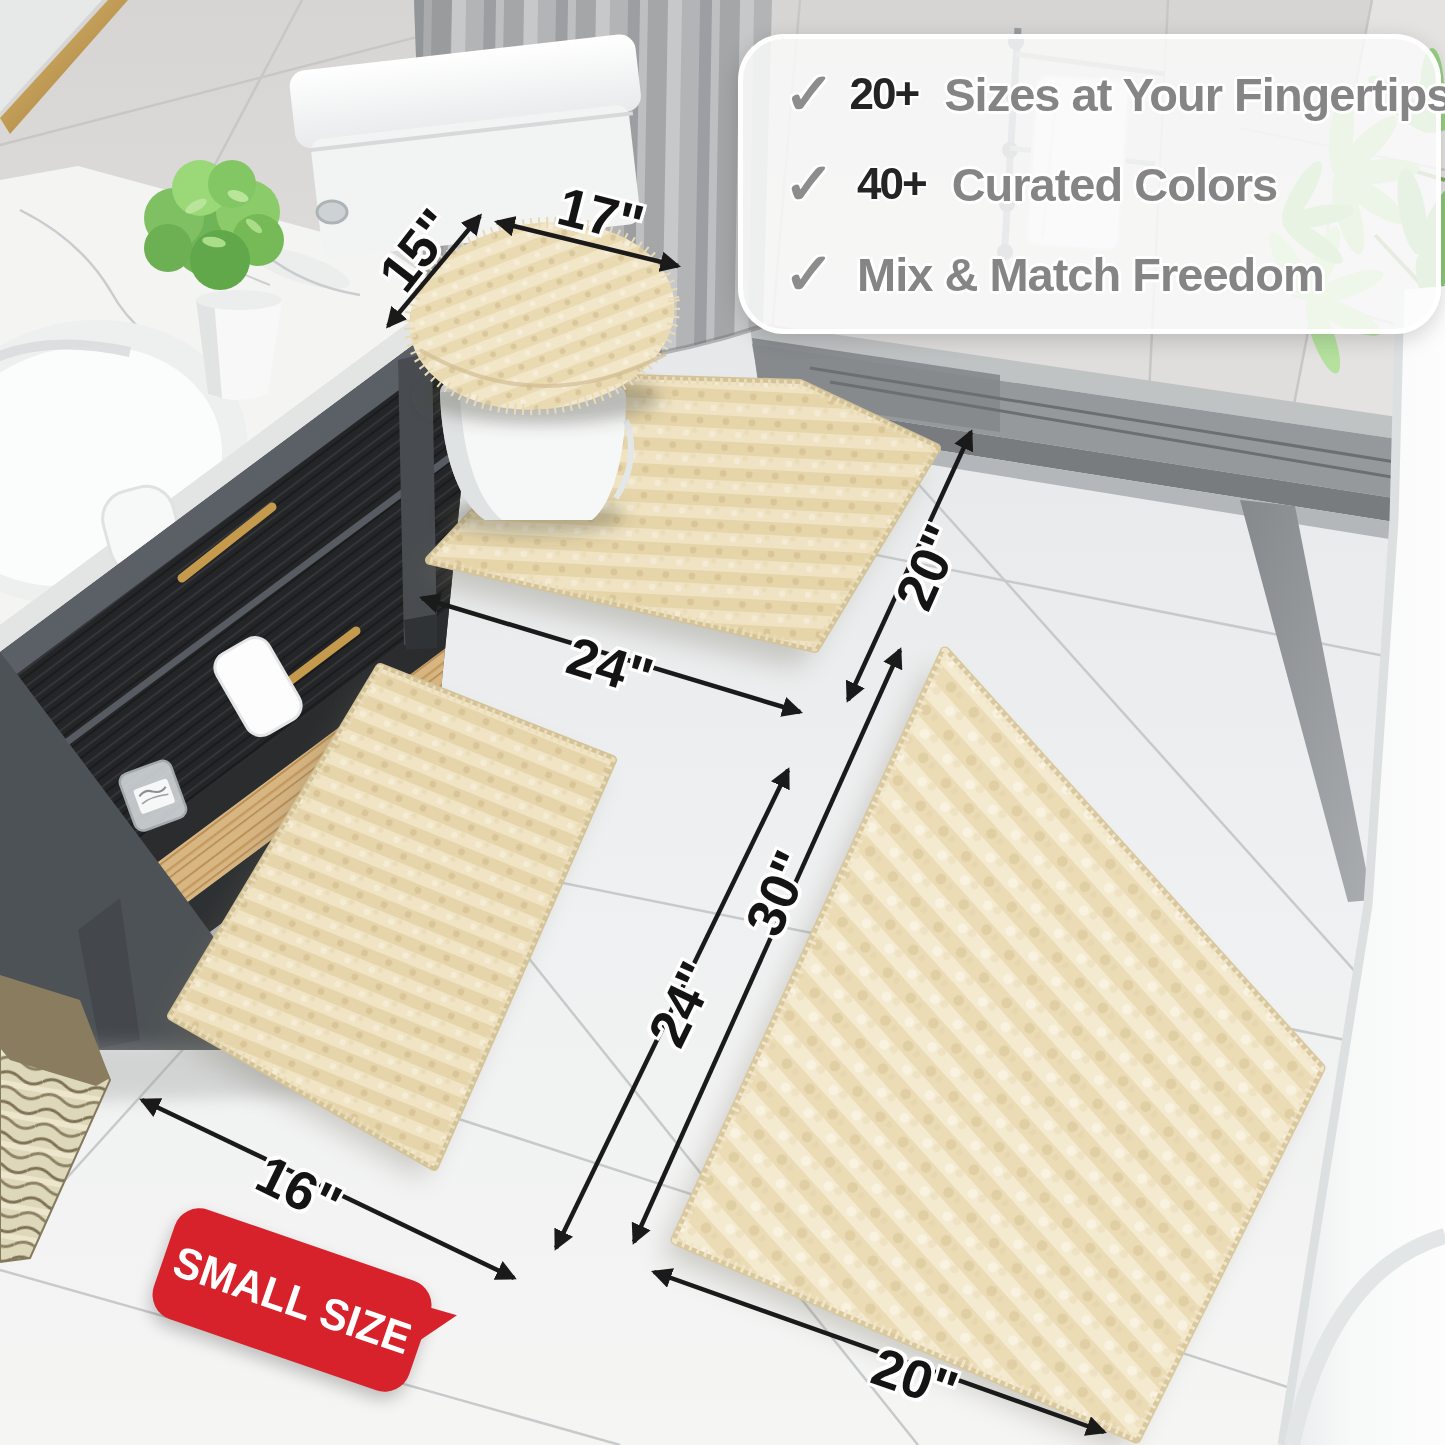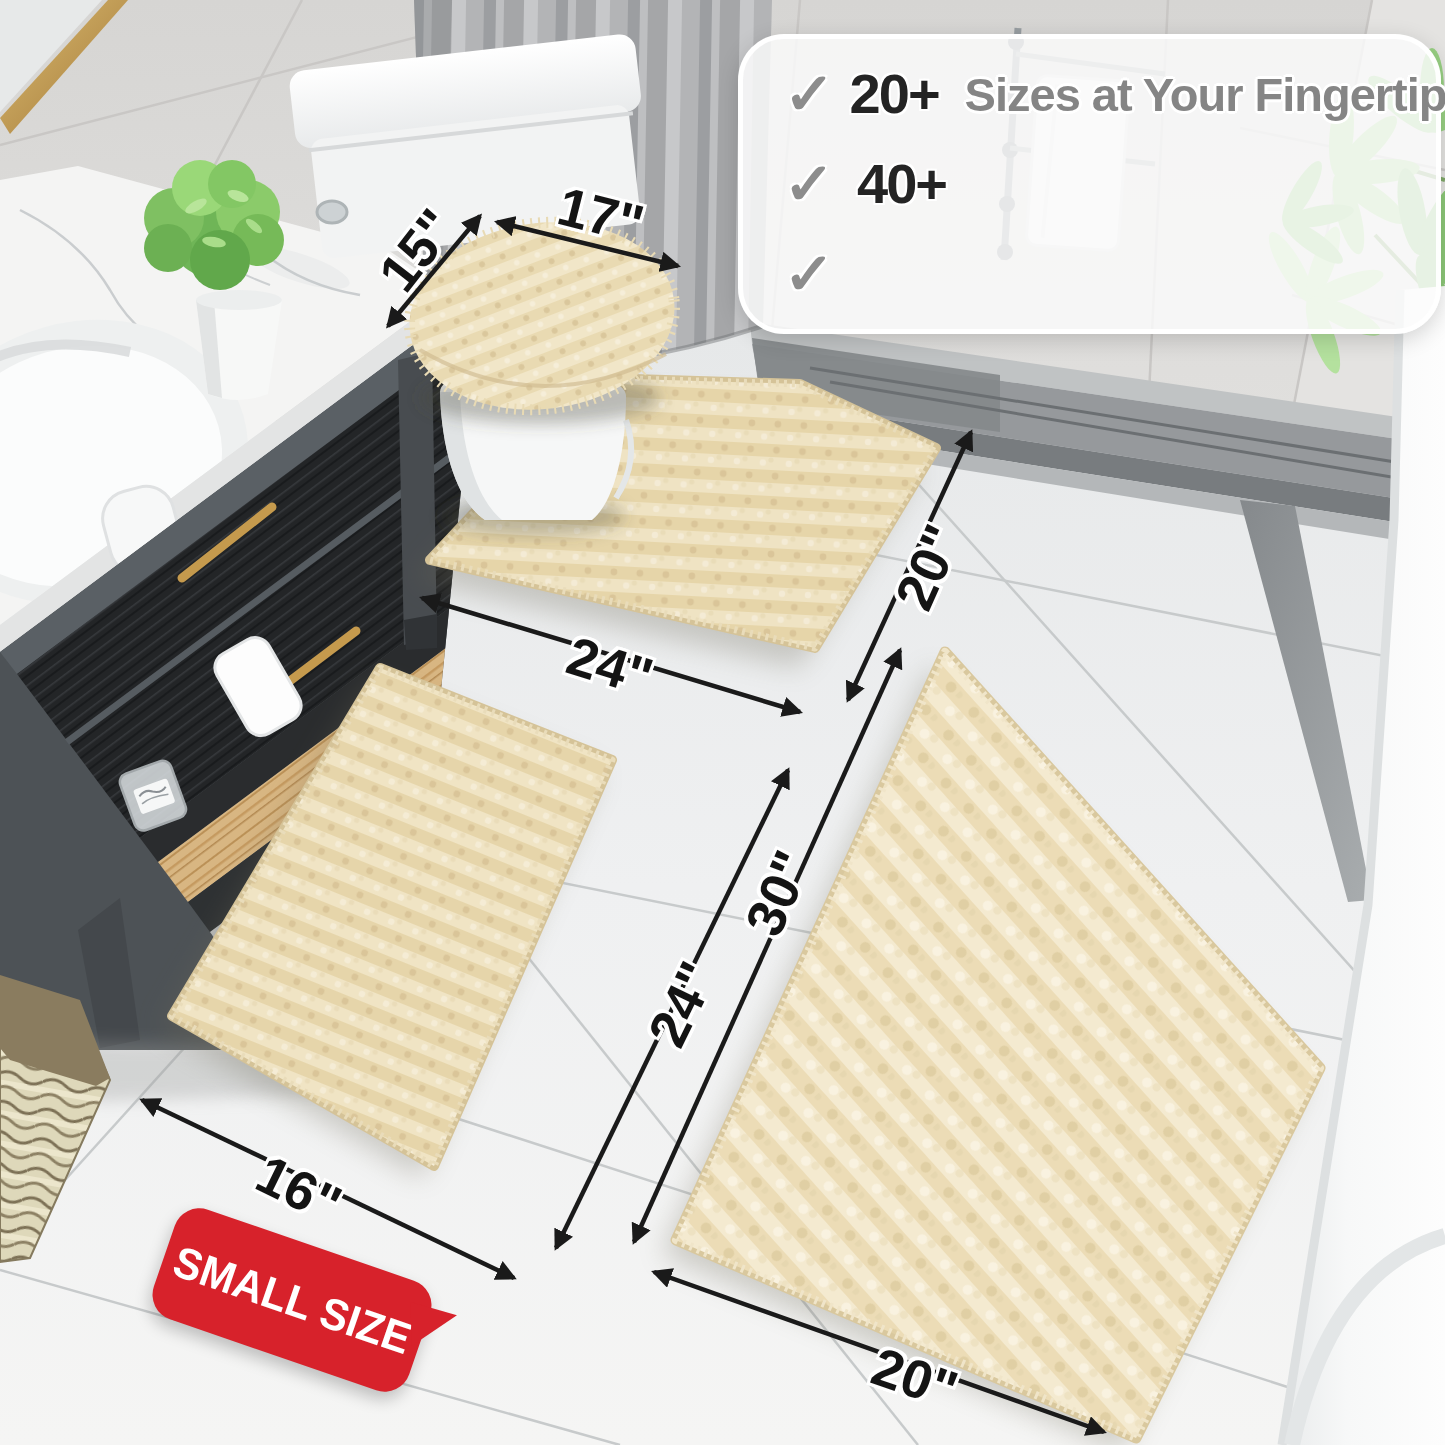--- a/index.html
+++ b/index.html
@@ -19,21 +19,21 @@
     box-shadow:0 6px 22px rgba(0,0,0,0.16);
     display:flex;flex-direction:column;justify-content:space-between;
   }
   .c-row{display:flex;align-items:center;line-height:1;}
   .c-check{
     width:56px;margin-right:16px;font-size:58px;font-weight:900;color:#8d8d8d;
     transform:scaleX(1.05);
     text-shadow:-2px -2px 0 #fff,2px -2px 0 #fff,-2px 2px 0 #fff,2px 2px 0 #fff;
   }
   .c-num{
-    font-size:56px;font-weight:bold;color:#242424;margin-right:26px;letter-spacing:-2px;
+    font-size:44px;font-weight:bold;color:#242424;margin-right:26px;letter-spacing:-2px;
     text-shadow:-2px -2px 0 #fff,2px -2px 0 #fff,-2px 2px 0 #fff,2px 2px 0 #fff;
   }
   .c-num:empty{margin-right:0;}
   .c-lbl{
     font-size:47px;font-weight:bold;color:#858585;letter-spacing:-1px;white-space:nowrap;
     text-shadow:-3px 0 0 #fff,3px 0 0 #fff,0 -3px 0 #fff,0 3px 0 #fff,
                 -2px -2px 0 #fff,2px -2px 0 #fff,-2px 2px 0 #fff,2px 2px 0 #fff;
   }
 
   
@@ -417,24 +417,26 @@
 
 <div class="callout">
   <div class="c-row">
     <span class="c-check">✓</span>
     <span class="c-num">20+</span>
     <span class="c-lbl">Sizes at Your Fingertips</span>
   </div>
   <div class="c-row">
     <span class="c-check">✓</span>
     <span class="c-num">40+</span>
+    <span class="c-lbl">Curated Colors</span>
   </div>
   <div class="c-row">
     <span class="c-check">✓</span>
     <span class="c-num"></span>
+    <span class="c-lbl">Mix &amp; Match Freedom</span>
   </div>
 </div>
 
 <div class="dim" style="left:601px;top:215px;transform:translate(-50%,-50%) rotate(14deg);">17"</div>
 <div class="dim" style="left:417px;top:250px;transform:translate(-50%,-50%) rotate(-52deg);">15"</div>
 <div class="dim" style="left:928px;top:567px;transform:translate(-50%,-50%) rotate(-66deg);">20"</div>
 <div class="dim" style="left:610px;top:666px;transform:translate(-50%,-50%) rotate(17deg);">24"</div>
 <div class="dim" style="left:682px;top:1004px;transform:translate(-50%,-50%) rotate(-64deg);">24"</div>
 <div class="dim" style="left:778px;top:893px;transform:translate(-50%,-50%) rotate(-66deg);">30"</div>
 <div class="dim" style="left:299px;top:1189px;transform:translate(-50%,-50%) rotate(26deg);">16"</div>

